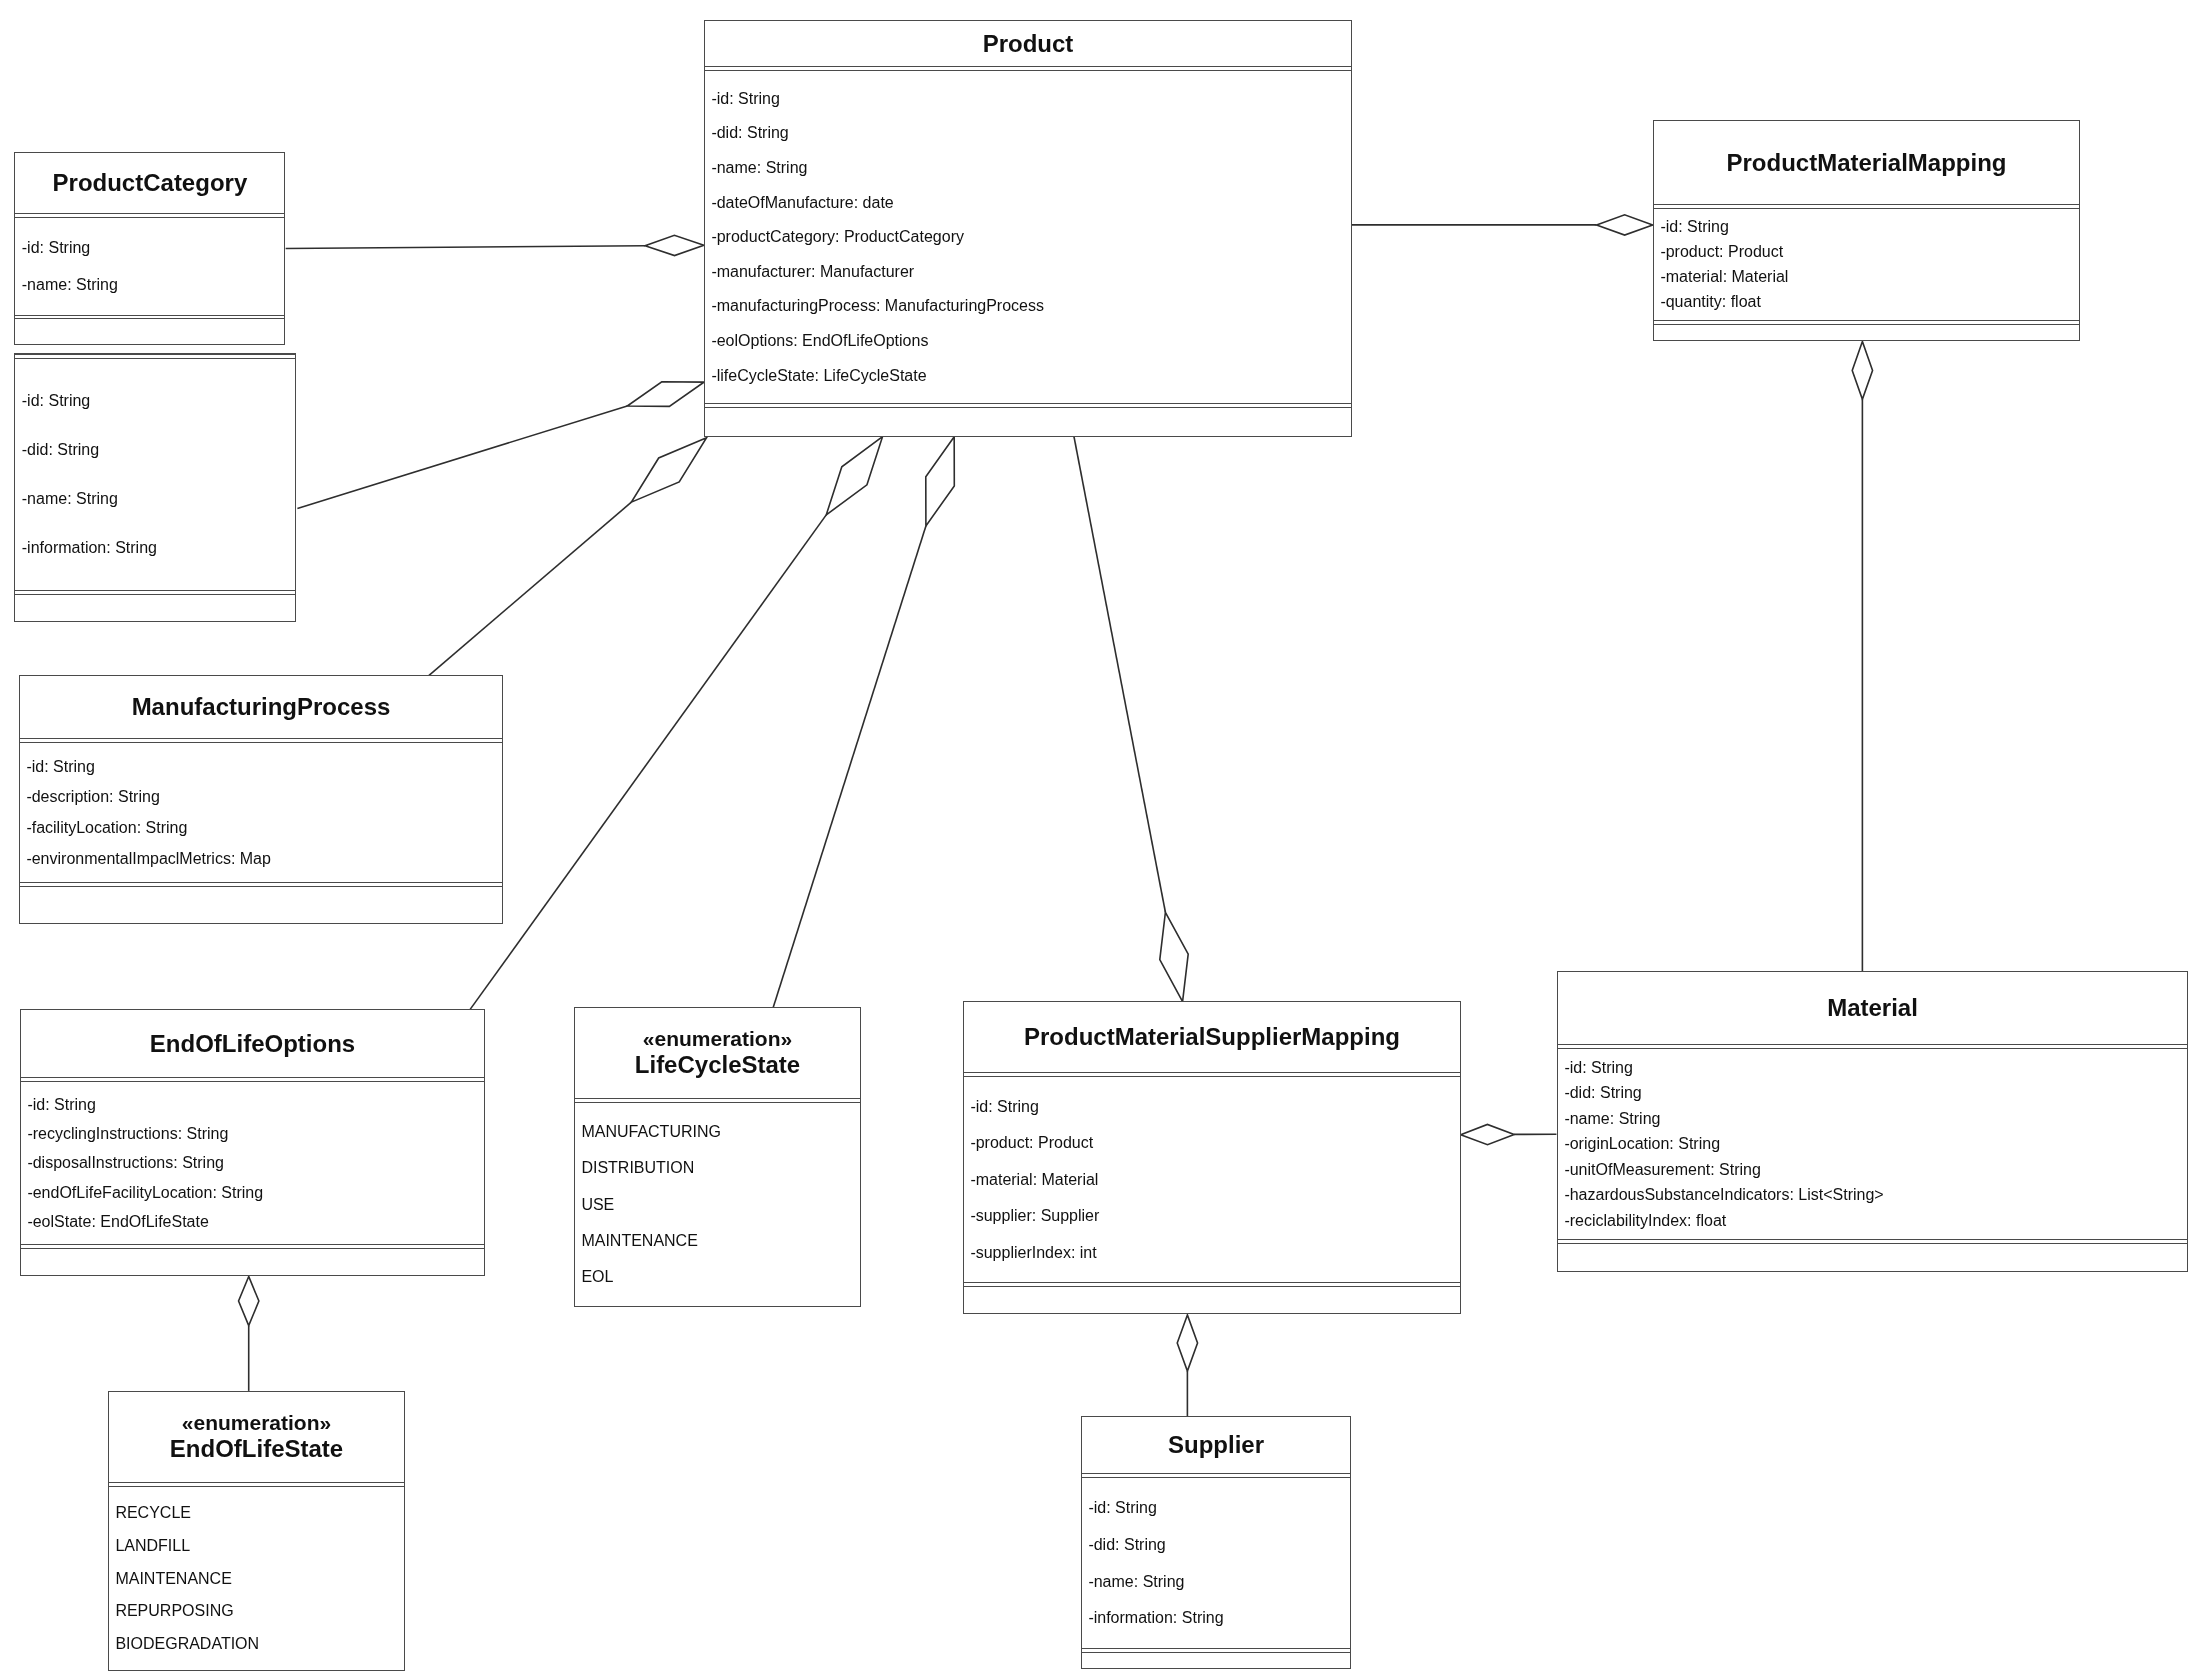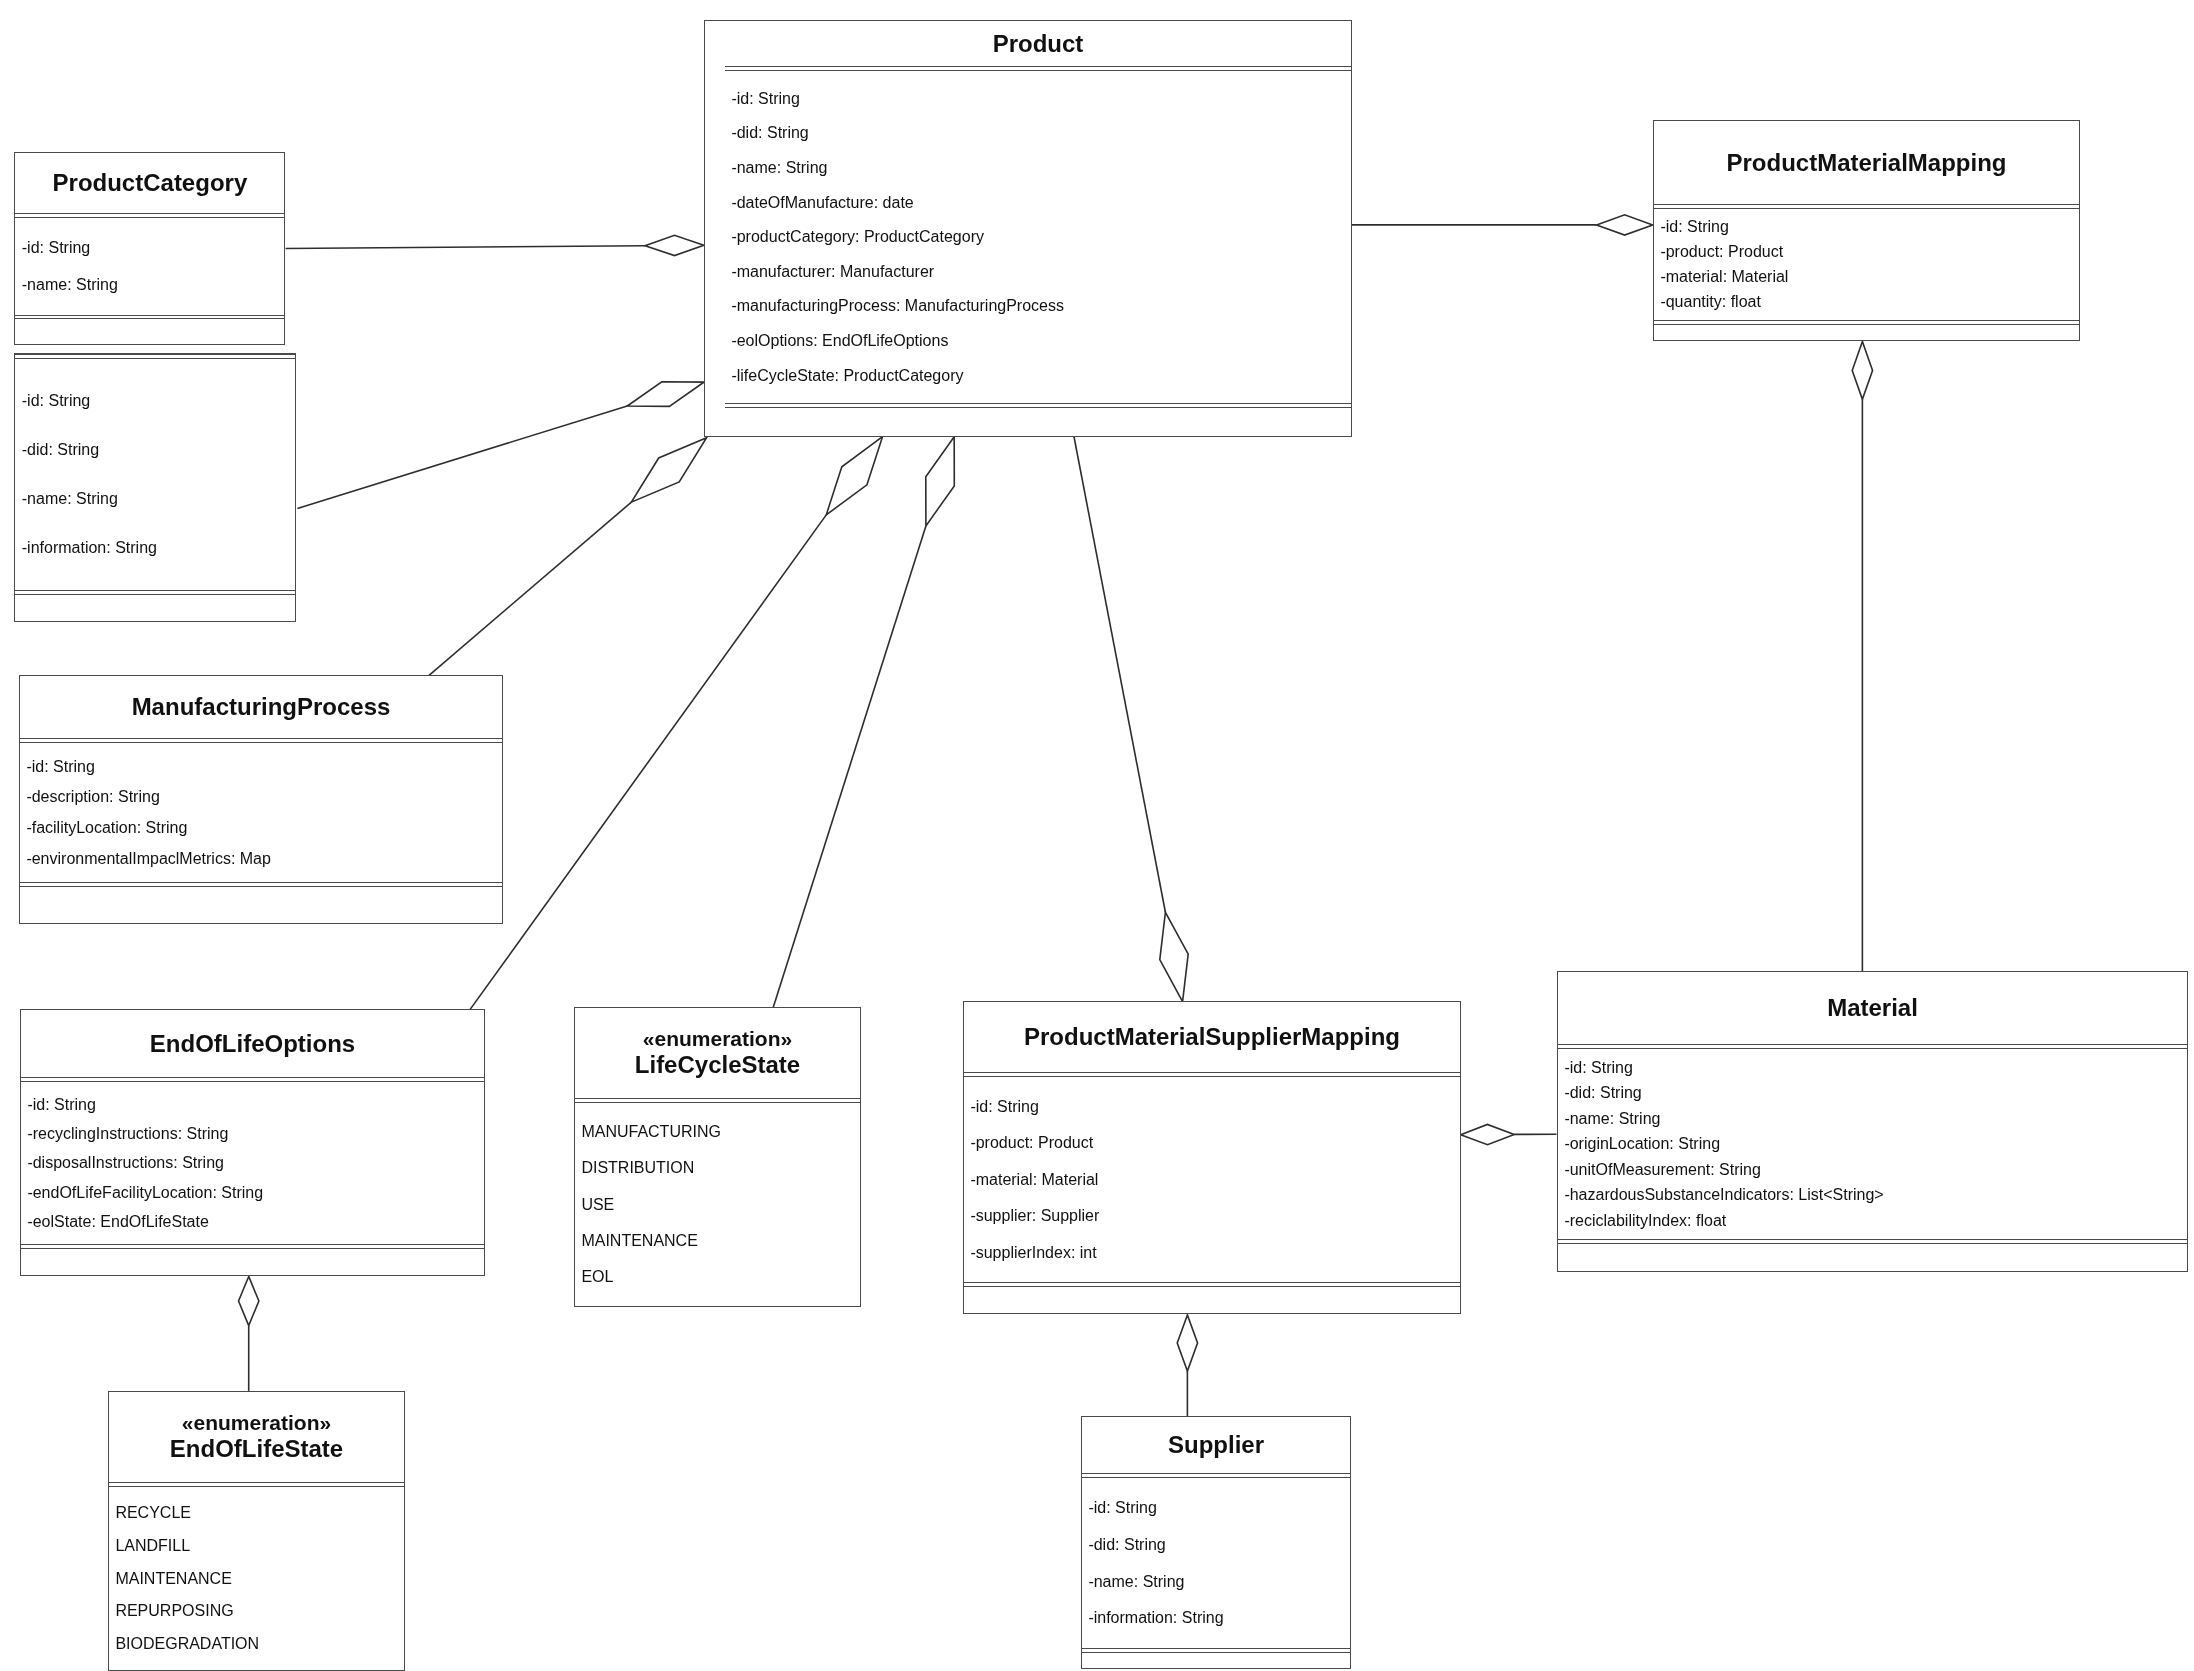--- a/index.html
+++ b/index.html
@@ -86,35 +86,35 @@
       <line x1="3482" y1="1815" x2="3482" y2="746" stroke="#2e2e2e" stroke-width="3"></line>
       <polygon points="3482,638 3463,692 3482,746 3501,692" fill="#ffffff" stroke="#2e2e2e" stroke-width="3"></polygon>
       <line x1="2910" y1="2120" x2="2830.998439535918" y2="2120.4413494997993" stroke="#2e2e2e" stroke-width="3"></line>
       <polygon points="2731,2121 2781.1,2139.7 2831,2120.4 2780.9,2101.7" fill="#ffffff" stroke="#2e2e2e" stroke-width="3"></polygon>
       <line x1="2220" y1="2648" x2="2220" y2="2563" stroke="#2e2e2e" stroke-width="3"></line>
       <polygon points="2220,2458 2201,2510.5 2220,2563 2239,2510.5" fill="#ffffff" stroke="#2e2e2e" stroke-width="3"></polygon>
       <line x1="465" y1="2600" x2="465" y2="2478" stroke="#2e2e2e" stroke-width="3"></line>
       <polygon points="465,2386 446,2432 465,2478 484,2432" fill="#ffffff" stroke="#2e2e2e" stroke-width="3"></polygon>
     </svg>
 
-<div class="uml-class" style="left: 704px; top: 20px; width: 648px; height: 417px; padding-left: 20px;">
+<div class="uml-class" style="left: 704px; top: 20px; width: 648px; height: 417px;">
       <div class="uml-title" style="height: 45px;">
         <span>Product</span>
       </div>
       <div class="uml-sep"></div>
       <div class="uml-attrs">
         <span>-id: String</span>
         <span>-did: String</span>
         <span>-name: String</span>
         <span>-dateOfManufacture: date</span>
         <span>-productCategory: ProductCategory</span>
         <span>-manufacturer: Manufacturer</span>
         <span>-manufacturingProcess: ManufacturingProcess</span>
         <span>-eolOptions: EndOfLifeOptions</span>
-        <span>-lifeCycleState: ProductCategory</span>
+        <span>-lifeCycleState: LifeCycleState</span>
       </div>
       <div class="uml-sep"></div>
       <div class="uml-empty" style="height: 28px;"></div>
     </div>
     <div class="uml-class" style="left: 14.4px; top: 152px; width: 271px; height: 193px;">
       <div class="uml-title" style="height: 60px;">
         <span>ProductCategory</span>
       </div>
       <div class="uml-sep"></div>
       <div class="uml-attrs">

